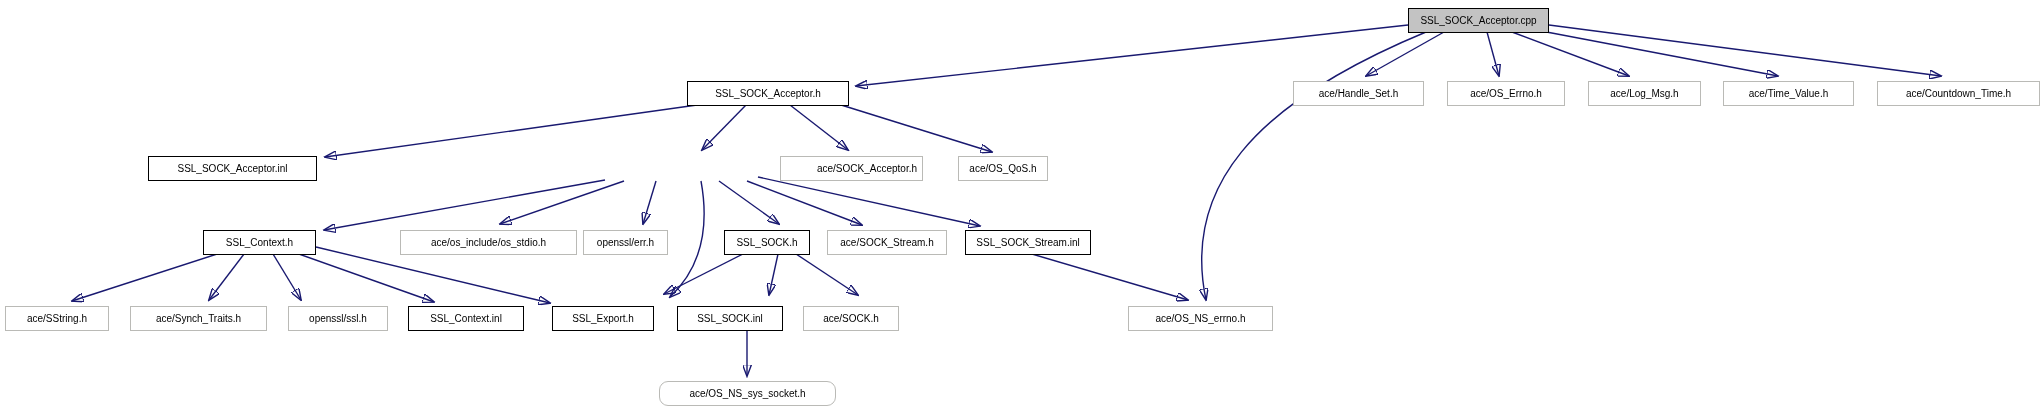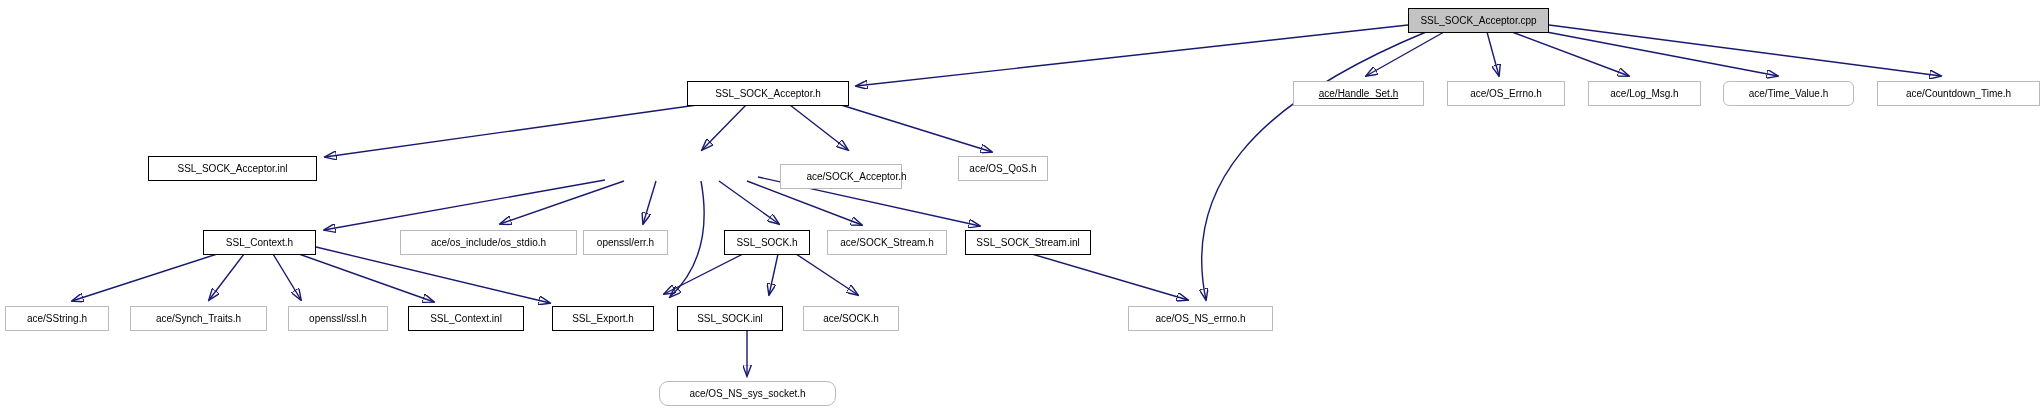--- a/index.html
+++ b/index.html
@@ -86,39 +86,39 @@
     <path marker-end="url(#arrow)" d="M1032,254 L1188,300"></path>
     <path marker-end="url(#arrow)" d="M747,330 L747,376"></path>
   </svg>
 
   <div class="node main" style="left:1408px; top:8px;  width:141px;">
       <span>SSL_SOCK_Acceptor.cpp</span>
     </div>
   <div class="node" style="left:687px;  top:81px; width:162px;">
       <span>SSL_SOCK_Acceptor.h</span>
     </div>
-  <div class="node external" style="left:1293px; top:81px; width:131px;text-decoration:underline;">
+  <div class="node external" style="left:1293px; top:81px; width:131px;">
       <span>ace/Handle_Set.h</span>
     </div>
   <div class="node external" style="left:1447px; top:81px; width:118px;">
       <span>ace/OS_Errno.h</span>
     </div>
   <div class="node external" style="left:1588px; top:81px; width:113px;">
       <span>ace/Log_Msg.h</span>
     </div>
-  <div class="node external" style="left:1723px; top:81px; width:131px;border-radius:6px;">
+  <div class="node external" style="left:1723px; top:81px; width:131px;">
       <span>ace/Time_Value.h</span>
     </div>
   <div class="node external" style="left:1877px; top:81px; width:163px;">
       <span>ace/Countdown_Time.h</span>
     </div>
   <div class="node" style="left:148px;  top:156px; width:169px;">
       <span>SSL_SOCK_Acceptor.inl</span>
     </div>
-  <div class="node external" style="left:780px;  top:164px; width:122px;padding-left:31px;">
+  <div class="node external" style="left:780px;  top:156px; width:143px;padding-left:31px;">
       <span>ace/SOCK_Acceptor.h</span>
     </div>
   <div class="node external" style="left:958px;  top:156px; width:90px;">
       <span>ace/OS_QoS.h</span>
     </div>
   <div class="node" style="left:203px;  top:230px; width:113px;">
       <span>SSL_Context.h</span>
     </div>
   <div class="node external" style="left:400px;  top:230px; width:177px;text-align:center;">
       <span>ace/os_include/os_stdio.h</span>

